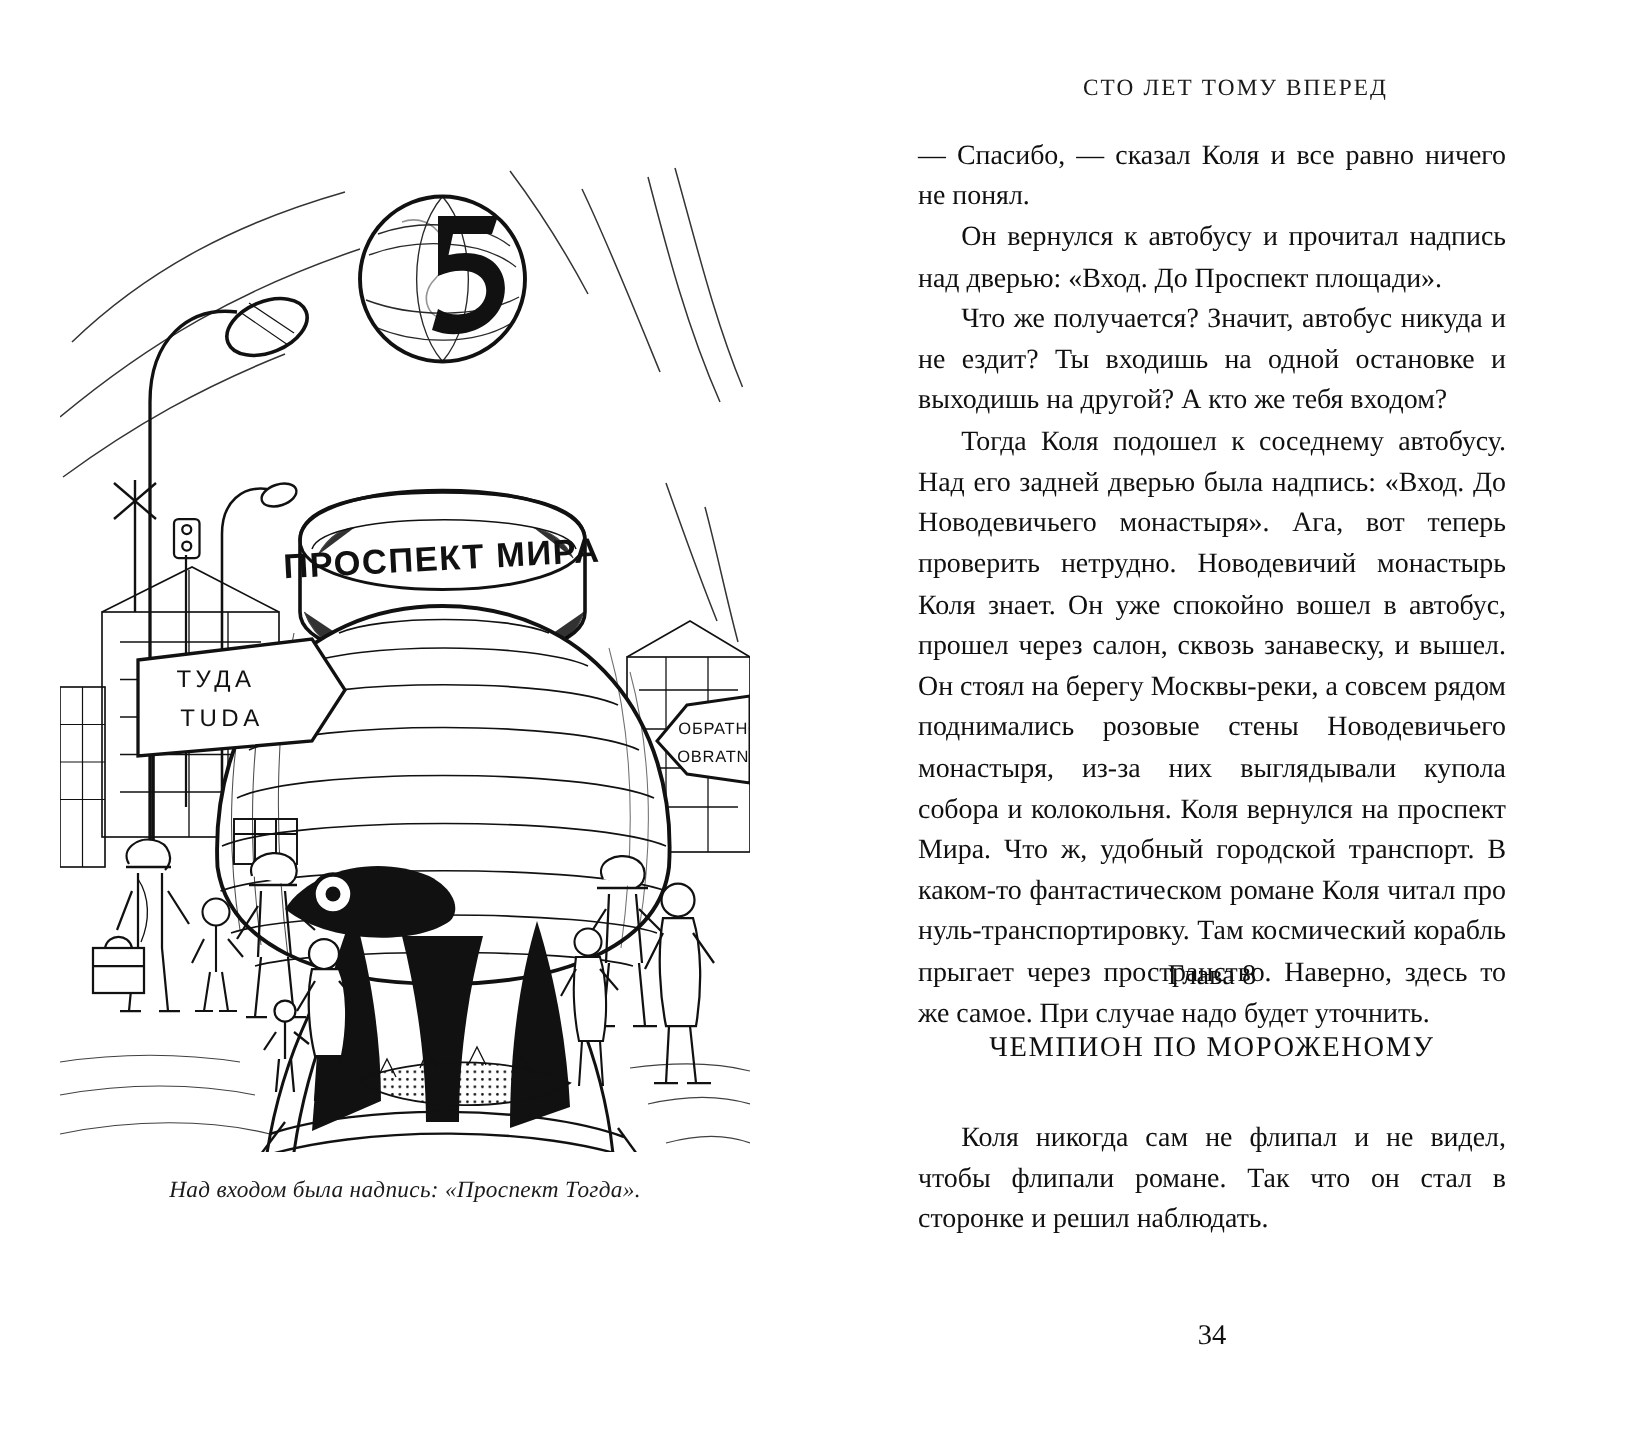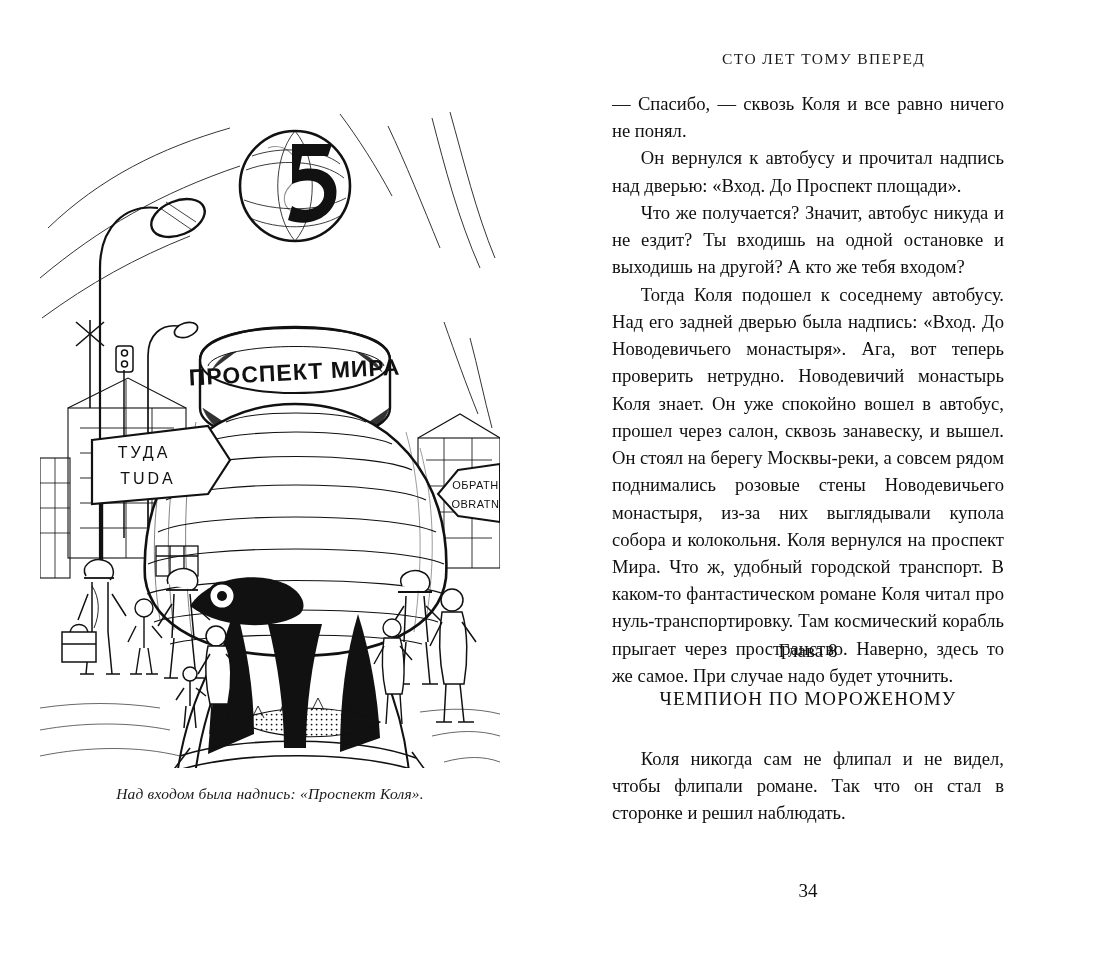--- a/index.html
+++ b/index.html
@@ -420,29 +420,29 @@
             <path d="M0 648 C 48 638, 100 638, 140 648"></path>
             <path d="M380 604 C 410 600, 436 600, 460 606"></path>
             <path d="M392 628 C 418 622, 440 622, 460 628"></path>
             <path d="M404 654 C 426 648, 444 648, 460 654"></path>
             <path d="M0 672 C 120 658, 340 658, 460 676"></path>
           </g>
         </g>
       </svg>
     </div>
 
-    <div class="caption">Над входом была надпись: «Проспект Коля».</div>
+    <div class="caption">Над входом была надпись: «Проспект Тогда».</div>
   </div>
 
   <div class="right-page">
 
     <div class="running-head">Сто лет тому вперед</div>
 
     <div class="body-text">
-      <p class="noindent">— Спасибо, — сквозь Коля и все равно ничего не понял.</p>
+      <p class="noindent">— Спасибо, — сказал Коля и все равно ничего не понял.</p>
       <p>Он вернулся к автобусу и прочитал надпись над дверью: «Вход. До Проспект площади».</p>
       <p>Что же получается? Значит, автобус никуда и не ездит? Ты входишь на одной остановке и выходишь на другой? А кто же тебя входом?</p>
       <p>Тогда Коля подошел к соседнему автобусу. Над его задней дверью была надпись: «Вход. До Новодевичьего монастыря». Ага, вот теперь проверить нетрудно. Новодевичий монастырь Коля знает. Он уже спокойно вошел в автобус, прошел через салон, сквозь занавеску, и вышел. Он стоял на берегу Москвы-реки, а совсем рядом поднимались розовые стены Новодевичьего монастыря, из-за них выглядывали купола собора и колокольня. Коля вернулся на проспект Мира. Что ж, удобный городской транспорт. В каком-то фантастическом романе Коля читал про нуль-транспортировку. Там космический корабль прыгает через пространство. Наверно, здесь то же самое. При случае надо будет уточнить.</p>
     </div>
 
     <div class="chapter-block">
       <div class="chapter-number">Глава 8</div>
       <div class="chapter-title">Чемпион по мороженому</div>
     </div>
 

